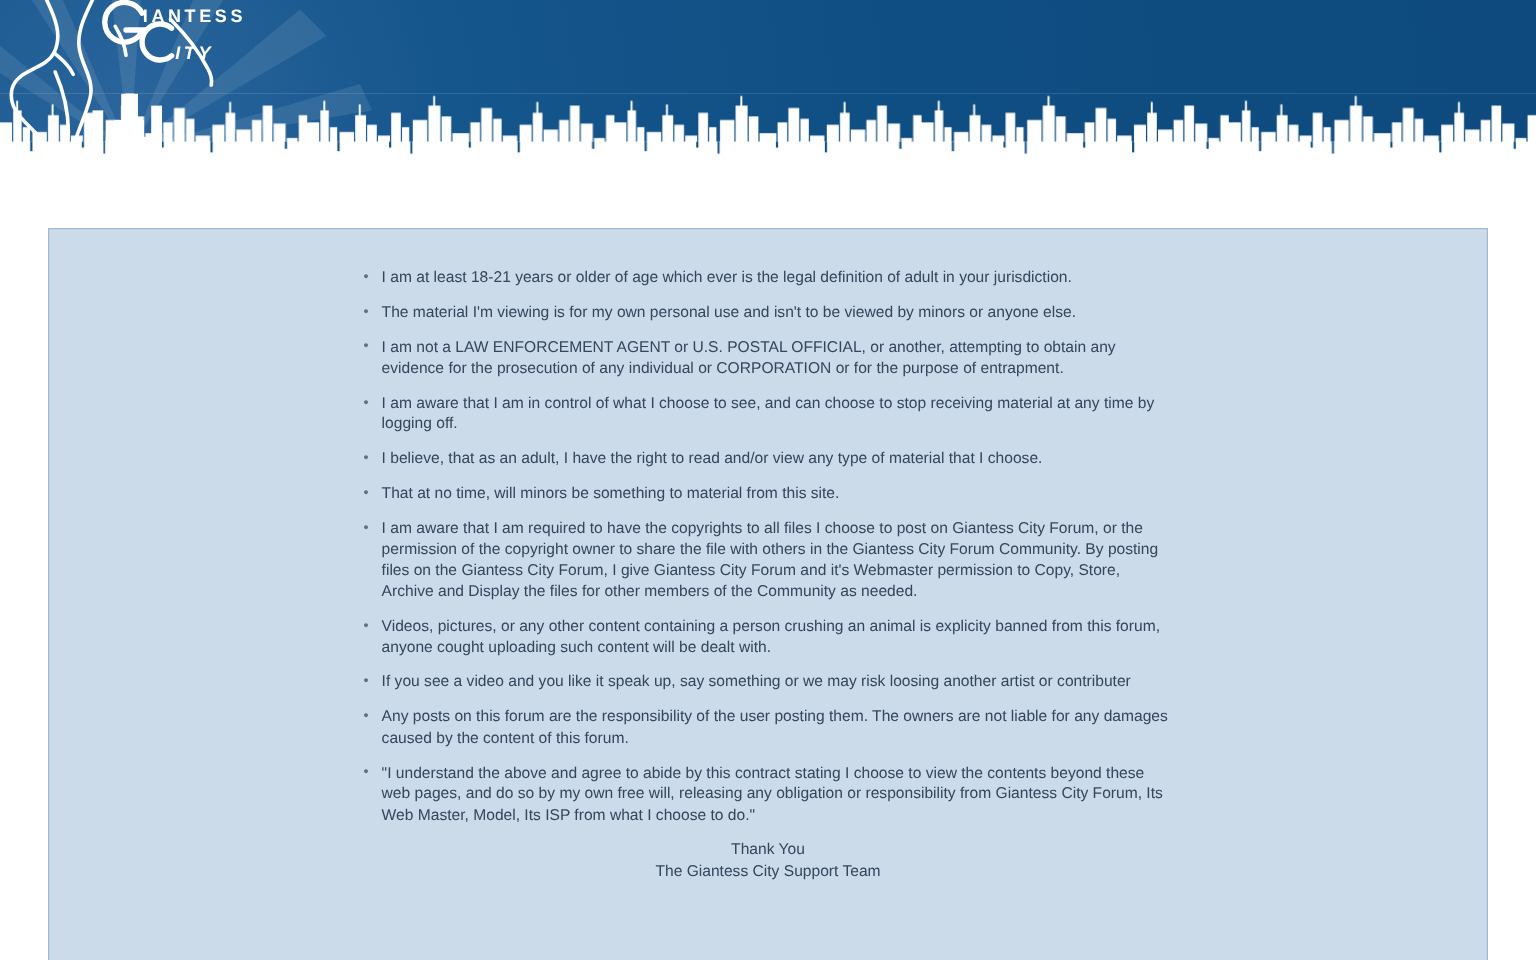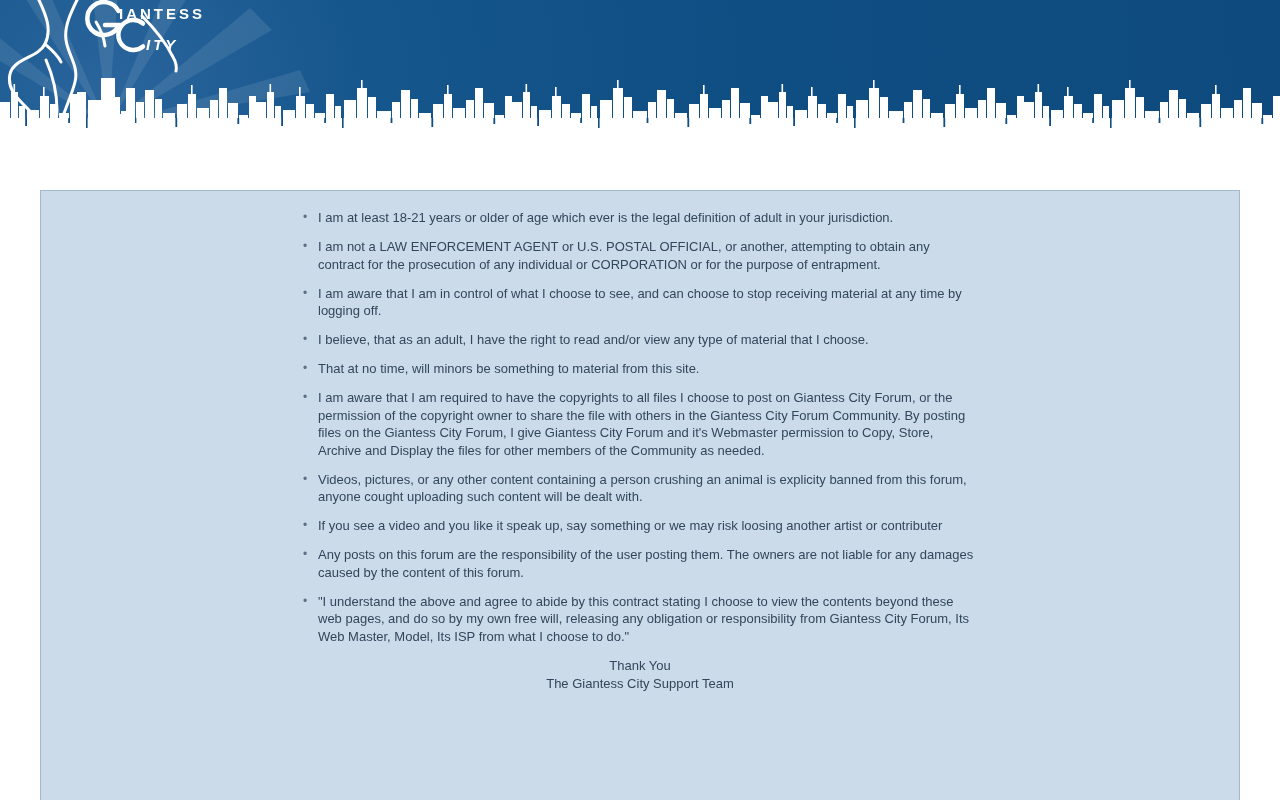--- a/index.html
+++ b/index.html
@@ -44,21 +44,21 @@
     left: 40px;
     top: 190px;
     width: 1200px;
     height: 640px; 
     background: #ccdbea;
     border: 1px solid #a2b8d0;
   }
   .terms {
     width: 676px;
     margin: 0 auto;
-    padding-top: 18px;
+    padding-top: 31px;
     list-style: none;
     color: #32465c;
     font-size: 13px;
     line-height: 17.5px;
   }
   .terms li {
     position: relative;
     padding-left: 16px;
     margin-bottom: 11.5px;
   }
@@ -189,23 +189,26 @@
   </header>
 
   <main>
     <section class="agreement">
       <ul class="terms">
 
           <li class="term">
             <span>I am at least 18-21 years or older of age which ever is the legal definition of adult in your jurisdiction.</span>
           </li>
 
-
-          <li class="term">
-            <span>I am not a LAW ENFORCEMENT AGENT or U.S. POSTAL OFFICIAL, or another, attempting to obtain any contract for the prosecution of any individual or CORPORATION or for the purpose of entrapment.</span>
+          <li class="term">
+            <span>The material I'm viewing is for my own personal use and isn't to be viewed by minors or anyone else.</span>
+          </li>
+
+          <li class="term">
+            <span>I am not a LAW ENFORCEMENT AGENT or U.S. POSTAL OFFICIAL, or another, attempting to obtain any evidence for the prosecution of any individual or CORPORATION or for the purpose of entrapment.</span>
           </li>
 
           <li class="term">
             <span>I am aware that I am in control of what I choose to see, and can choose to stop receiving material at any time by logging off.</span>
           </li>
 
           <li class="term">
             <span>I believe, that as an adult, I have the right to read and/or view any type of material that I choose.</span>
           </li>
 

